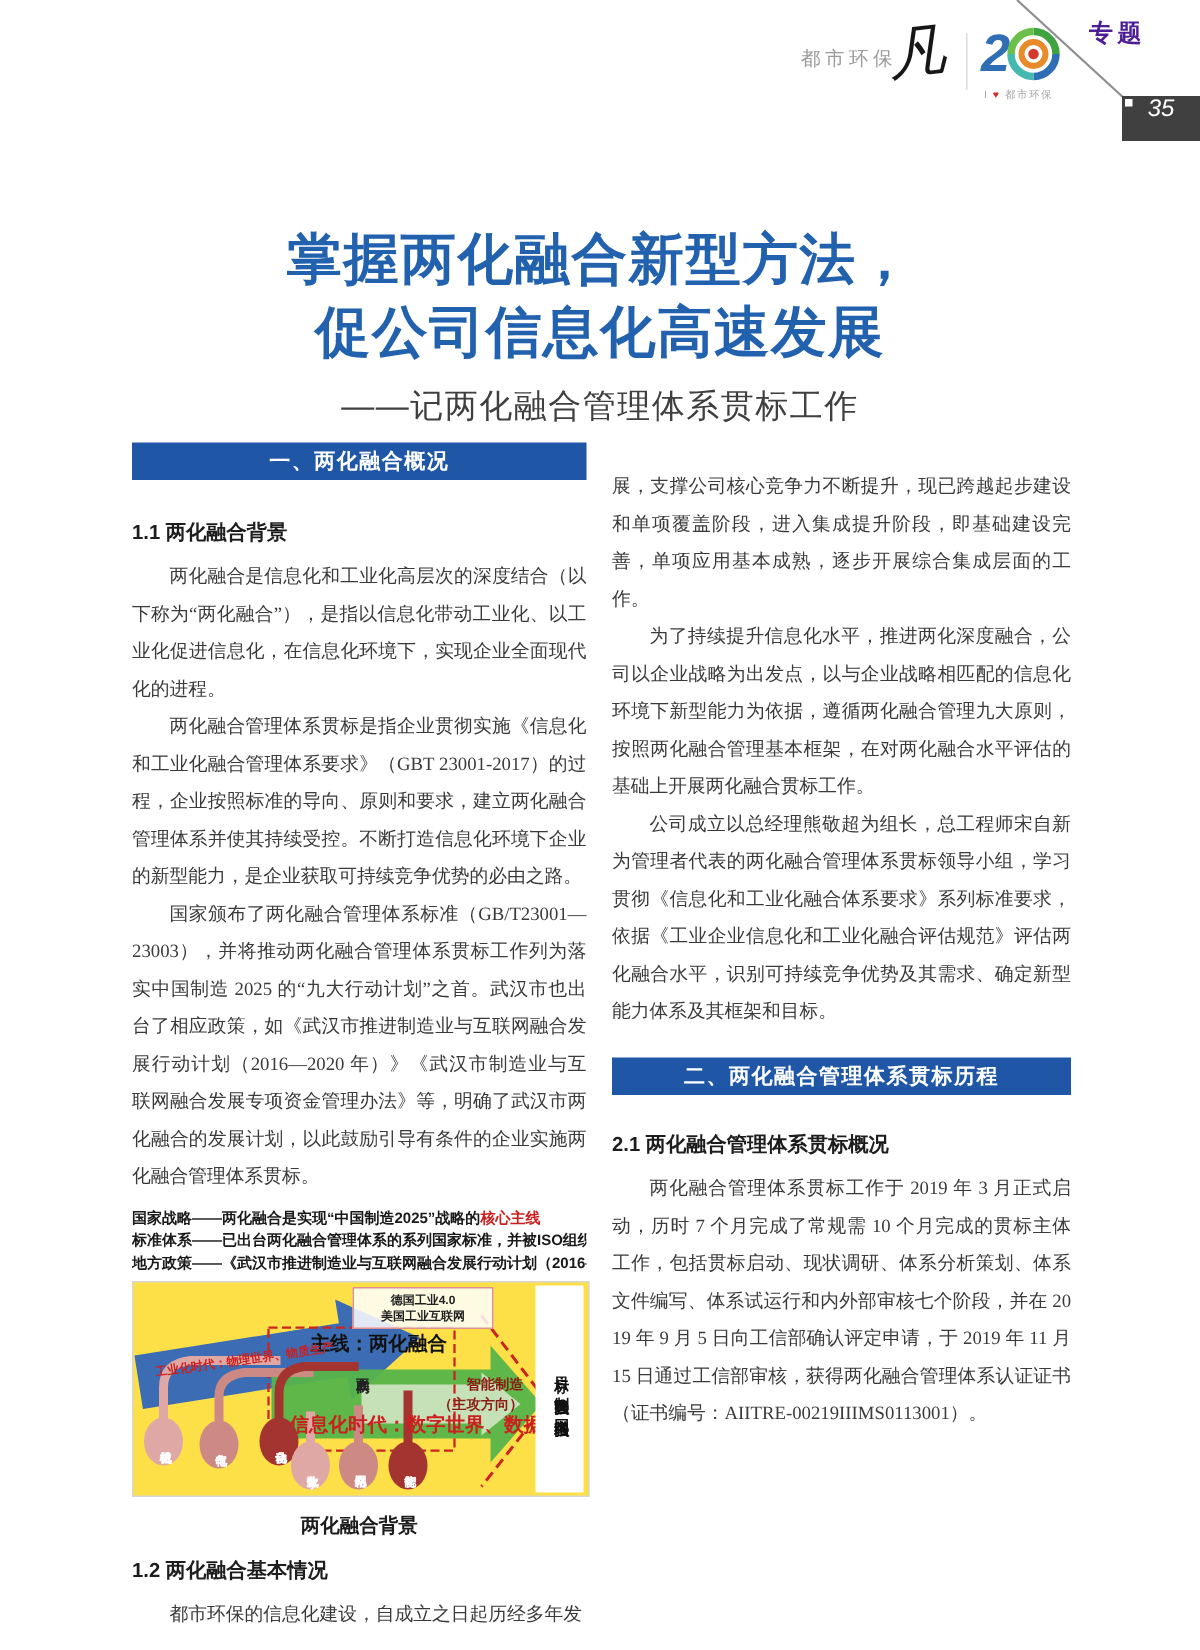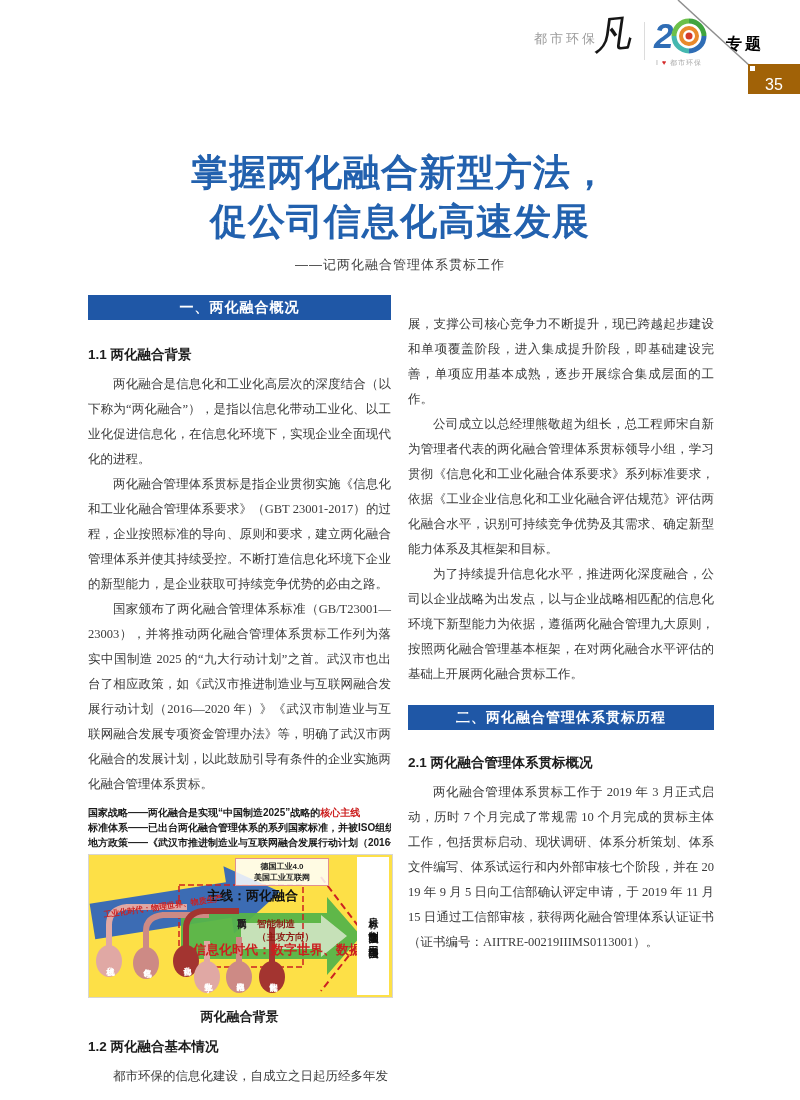--- a/index.html
+++ b/index.html
@@ -12,28 +12,28 @@
   .hdr-brand{position:absolute;left:534px;top:30px;font-size:13px;color:#9b9b9b;letter-spacing:3px;}
   .hdr-mark{position:absolute;left:592px;top:10px;font-size:38px;color:#161616;
     font-family:"Liberation Serif","DejaVu Serif",serif;font-style:italic;transform:rotate(-6deg);}
   .hdr-divider{position:absolute;left:644px;top:22px;width:1px;height:38px;background:#dcdcdc;}
   .logo20{position:absolute;left:654px;top:18px;display:flex;align-items:center;}
   .logo20 .two{font-size:35px;font-weight:bold;color:#2f6db5;font-style:italic;line-height:36px;}
   .logo20 svg{margin-left:-2px;}
   .hdr-tagline{position:absolute;left:656px;top:58px;font-size:7px;color:#a8a8a8;letter-spacing:1px;}
   .hdr-tagline .heart{color:#d42a2a;}
   .hdr-diagline{position:absolute;left:0;top:0;width:800px;height:110px;pointer-events:none;}
-  .hdr-topic{position:absolute;left:726px;top:34px;font-size:16px;font-weight:bold;color:#000000;letter-spacing:3px;}
-  .pagenum-box{position:absolute;left:748px;top:64px;width:52px;height:30px;background:#a16207;
-    color:#ffffff;font-size:16px;display:flex;align-items:flex-end;justify-content:center;}
+  .hdr-topic{position:absolute;left:726px;top:12px;font-size:16px;font-weight:bold;color:#4c1d95;letter-spacing:3px;}
+  .pagenum-box{position:absolute;left:748px;top:64px;width:52px;height:30px;background:#404040;
+    color:#ffffff;font-size:16px;display:flex;align-items:flex-start;justify-content:center;font-style:italic;}
   .pagenum-sq{position:absolute;left:750px;top:66px;width:5px;height:5px;background:#ffffff;}
   
   .title-wrap{position:absolute;left:88px;top:148px;width:624px;text-align:center;}
   .title-line{font-size:37px;font-weight:bold;color:#2261ae;line-height:49px;letter-spacing:1px;}
-  .subtitle{margin-top:10px;font-size:13px;color:#3f3f3f;letter-spacing:1px;}
+  .subtitle{margin-top:10px;font-size:22px;color:#3f3f3f;letter-spacing:1px;}
   
   .col{position:absolute;top:295px;}
   .col-left{left:88px;width:303px;}
   .col-right{left:408px;width:306px;margin-top:17px;}
   .sec-bar{height:25px;line-height:25px;background:#1f57a6;color:#ffffff;
     font-size:14px;font-weight:bold;text-align:center;letter-spacing:1px;}
   .sec-bar.first{margin-bottom:26px;}
   .sec-bar.second{margin-top:18px;margin-bottom:24px;}
   h3.subhead{margin:0 0 8px 0;font-size:13.5px;font-weight:bold;color:#1d1d1d;}
   h3.subhead.later{margin-top:6px;}
@@ -47,21 +47,21 @@
   .fig-anno{font-size:10px;line-height:15px;font-weight:bold;color:#1a1a1a;white-space:nowrap;overflow:hidden;}
   .fig-anno .hl{color:#cc1f1f;}
   .diagram{position:relative;width:303px;height:142px;background:#fde047;border:1px solid #d8d6d2;overflow:hidden;}
   .diagram svg.shapes{position:absolute;left:0;top:0;}
   .dlabel{position:absolute;white-space:nowrap;}
   .d-box{left:146px;top:3px;width:92px;border:1px solid #e09090;background:rgba(255,255,255,.85);
     text-align:center;font-size:8px;font-weight:bold;color:#222;line-height:11px;padding:2px 0;}
   .d-main{left:118px;top:32px;font-size:13px;font-weight:bold;color:#111;}
   .d-indera{left:14px;top:46px;font-size:8px;font-weight:bold;color:#cc1f1f;transform:rotate(-8deg);}
   .d-inet{left:146px;top:56px;font-size:9px;font-weight:bold;color:#222;writing-mode:vertical-rl;letter-spacing:1px;}
-  .d-smart{left:168px;top:62px;width:92px;text-align:left;font-size:9.5px;font-weight:bold;color:#8c1d14;line-height:13px;}
+  .d-smart{left:168px;top:62px;width:92px;text-align:right;font-size:9.5px;font-weight:bold;color:#8c1d14;line-height:13px;}
   .d-infoera{left:104px;top:86px;font-size:13px;font-weight:bold;color:#cc1f1f;}
   .d-goal{position:absolute;left:268px;top:2px;width:32px;height:138px;background:#ffffff;
     display:flex;align-items:center;justify-content:center;}
   .d-goal span{writing-mode:vertical-rl;font-size:10px;font-weight:bold;color:#111;letter-spacing:1px;}
   .circle{position:absolute;width:26px;height:32px;border-radius:50%;display:flex;align-items:center;justify-content:center;}
   .circle span{writing-mode:vertical-rl;font-size:8px;font-weight:bold;color:#ffffff;letter-spacing:0;}
   .c-light{background:#e0a8a4;}
   .c-mid{background:#cd8a85;}
   .c-dark{background:#a33430;}
   .fig-caption{margin-top:10px;margin-bottom:12px;text-align:center;font-size:13px;font-weight:bold;color:#1d1d1d;}
@@ -189,20 +189,20 @@
 
     <div class="fig-caption">两化融合背景</div>
   </div>
 
   <h3 class="subhead later">1.2 两化融合基本情况</h3>
   <p class="body">都市环保的信息化建设，自成立之日起历经多年发</p>
 </div>
 
 <div class="col col-right">
   <p class="body noindent">展，支撑公司核心竞争力不断提升，现已跨越起步建设和单项覆盖阶段，进入集成提升阶段，即基础建设完善，单项应用基本成熟，逐步开展综合集成层面的工作。</p>
+  <p class="body">为了持续提升信息化水平，推进两化深度融合，公司以企业战略为出发点，以与企业战略相匹配的信息化环境下新型能力为依据，遵循两化融合管理九大原则，按照两化融合管理基本框架，在对两化融合水平评估的基础上开展两化融合贯标工作。</p>
   <p class="body">公司成立以总经理熊敬超为组长，总工程师宋自新为管理者代表的两化融合管理体系贯标领导小组，学习贯彻《信息化和工业化融合体系要求》系列标准要求，依据《工业企业信息化和工业化融合评估规范》评估两化融合水平，识别可持续竞争优势及其需求、确定新型能力体系及其框架和目标。</p>
-  <p class="body">为了持续提升信息化水平，推进两化深度融合，公司以企业战略为出发点，以与企业战略相匹配的信息化环境下新型能力为依据，遵循两化融合管理九大原则，按照两化融合管理基本框架，在对两化融合水平评估的基础上开展两化融合贯标工作。</p>
 
   <div class="sec-bar second">二、两化融合管理体系贯标历程</div>
 
   <h3 class="subhead">2.1 两化融合管理体系贯标概况</h3>
   <p class="body">两化融合管理体系贯标工作于 2019 年 3 月正式启动，历时 7 个月完成了常规需 10 个月完成的贯标主体工作，包括贯标启动、现状调研、体系分析策划、体系文件编写、体系试运行和内外部审核七个阶段，并在 2019 年 9 月 5 日向工信部确认评定申请，于 2019 年 11 月 15 日通过工信部审核，获得两化融合管理体系认证证书（证书编号：AIITRE-00219IIIMS0113001）。</p>
 </div>
 
 </body></html>

